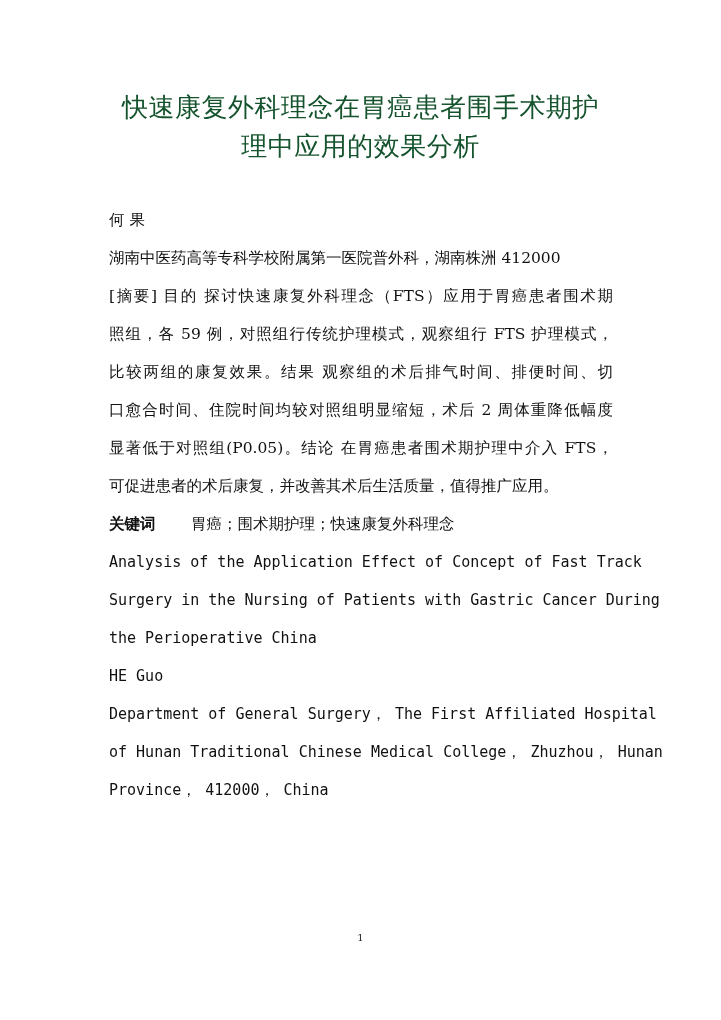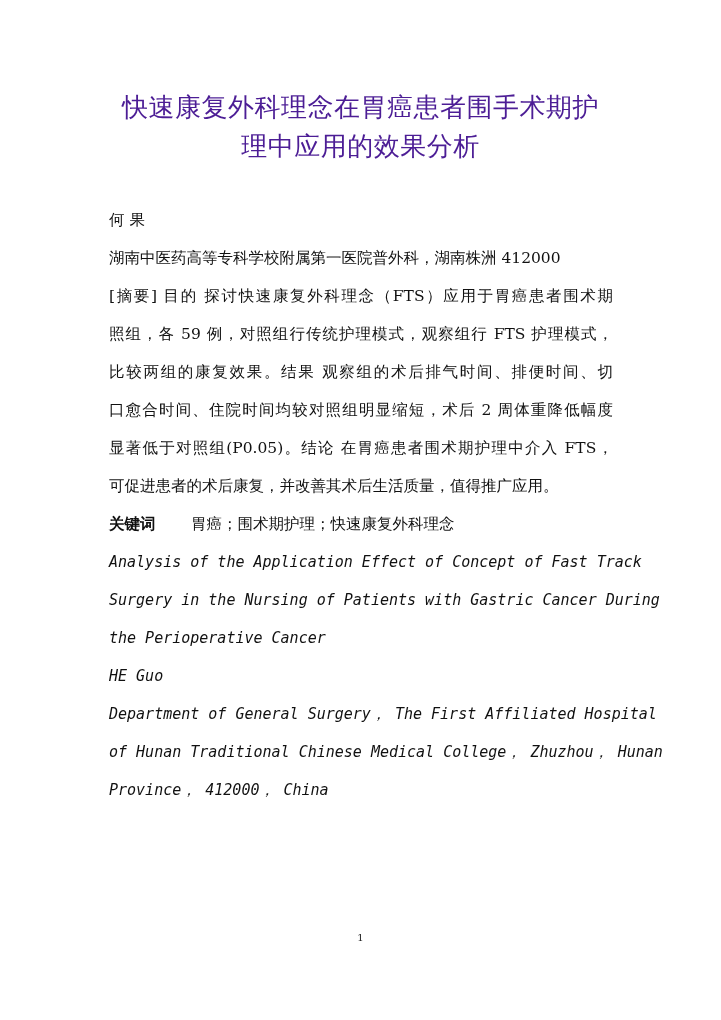--- a/index.html
+++ b/index.html
@@ -1,25 +1,25 @@
 <!DOCTYPE html>
 <html><head>
 <meta charset="utf-8">
 <style>
   html, body { margin: 0; padding: 0; background: #ffffff; }
   body { width: 721px; height: 1020px; position: relative; overflow: hidden;
          font-family: "DejaVu Serif", "Liberation Serif", serif; color: #111111; }
   .page { position: absolute; left: 0; top: 0; width: 721px; height: 1020px; background: #fff; }
   .title { position: absolute; left: 100px; width: 521px; text-align: center;
-           font-size: 26px; line-height: 39px; top: 88px; color: #4c1d95; letter-spacing: 0.5px; }
+           font-size: 26px; line-height: 39px; top: 88px; color: #14532d; letter-spacing: 0.5px; }
   .body { position: absolute; left: 109px; width: 504px; top: 201px; }
   .line { font-size: 15.5px; line-height: 38px; height: 38px; white-space: nowrap;
           text-align: justify; text-align-last: justify; overflow: visible; }
   .line.left { text-align: center; text-align-last: left; }
-  .mono { font-family: "DejaVu Sans Mono", "Liberation Mono", monospace; font-size: 15px; font-style: italic; }
+  .mono { font-family: "DejaVu Sans Mono", "Liberation Mono", monospace; font-size: 15px; }
   .kw-label { display: inline-block; width: 82px; font-weight: bold; }
   .page-num { position: absolute; top: 932px; left: 0; width: 721px; text-align: center;
               font-size: 10px; color: #222; }
 </style>
 </head>
 <body>
 
 <div class="page">
 
   <div class="title">
@@ -41,21 +41,21 @@
     </div>
 
     <div class="line left">
       <span class="kw-label">关键词</span><span>胃癌；围术期护理；快速康复外科理念</span>
     </div>
 
 
     <div>
       <div class="line mono">Analysis of the Application Effect of Concept of Fast Track</div>
       <div class="line mono">Surgery in the Nursing of Patients with Gastric Cancer During</div>
-      <div class="line left mono">the Perioperative Cancer</div>
+      <div class="line left mono">the Perioperative China</div>
     </div>
 
     <div class="line left mono">HE Guo</div>
 
     <div>
       <div class="line mono">Department of General Surgery， The First Affiliated Hospital</div>
       <div class="line mono">of Hunan Traditional Chinese Medical College， Zhuzhou， Hunan</div>
       <div class="line left mono">Province， 412000， China</div>
     </div>
   </div>

